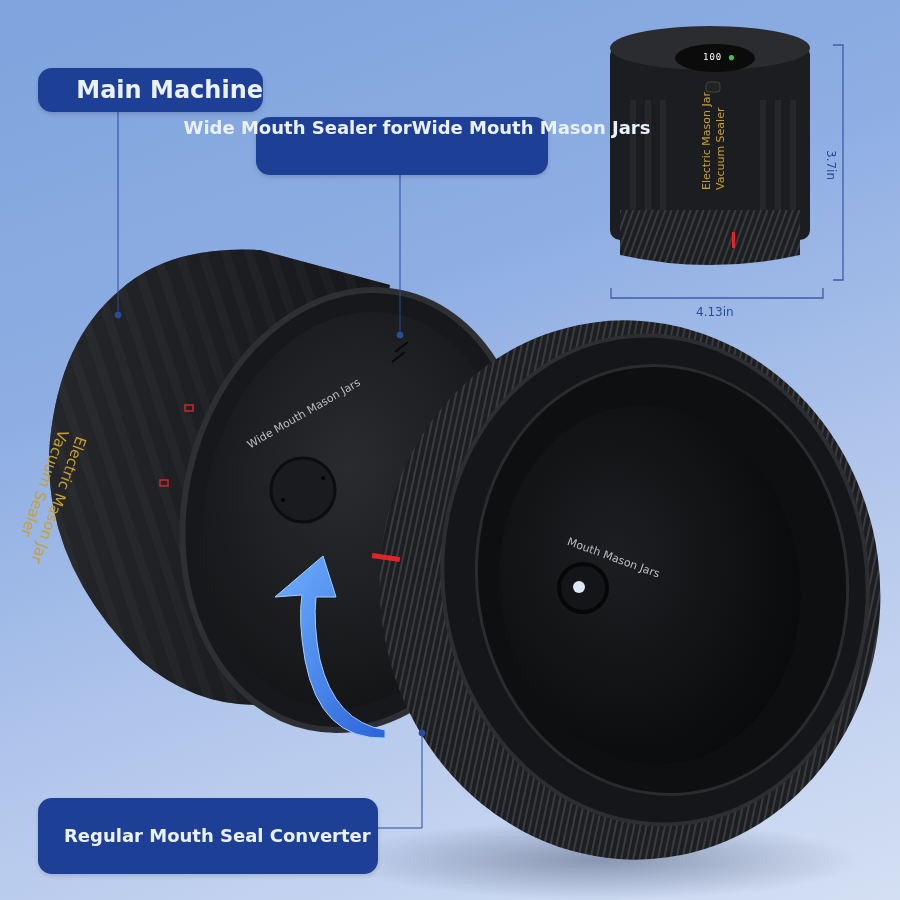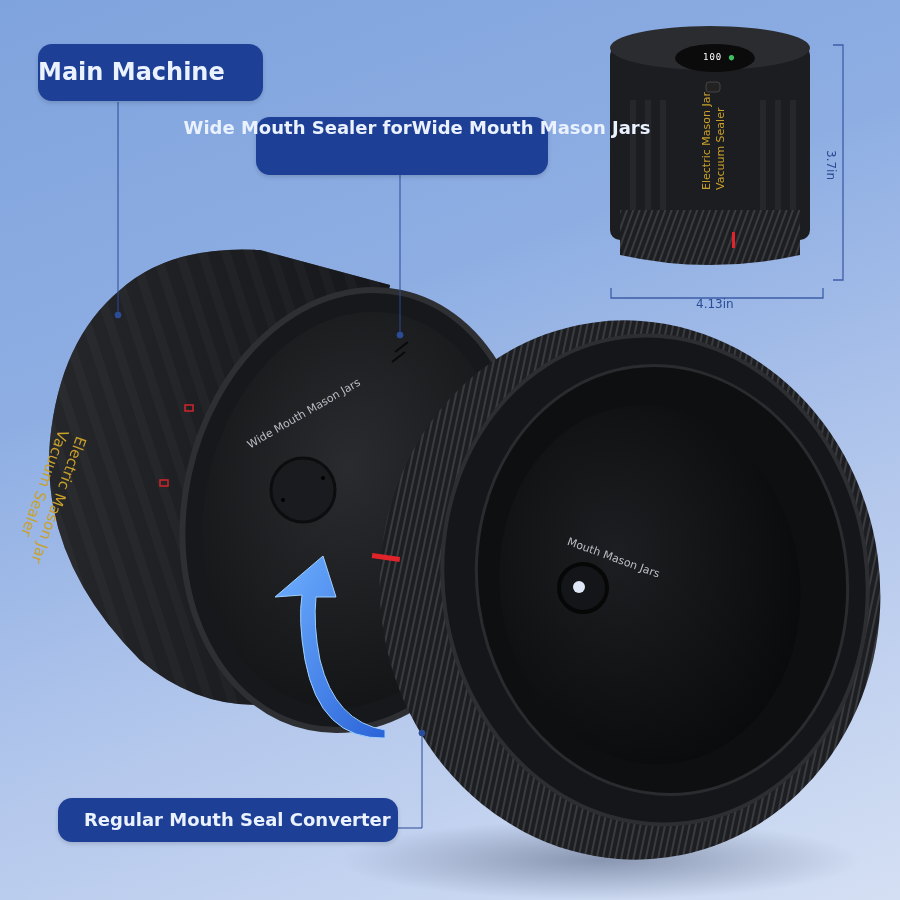--- a/index.html
+++ b/index.html
@@ -3,26 +3,26 @@
 <meta charset="utf-8">
 <style>
   html, body { margin: 0; padding: 0; }
   body { width: 900px; height: 900px; overflow: hidden; position: relative;
     font-family: "DejaVu Sans", "Liberation Sans", sans-serif;
     background: linear-gradient(160deg, #7fa3dd 0%, #8eaee3 35%, #b3c7ec 65%, #d4dff3 100%); }
   .stage { position: absolute; inset: 0; }
   .label { position: absolute; background: #1e3f96; color: #eaf1ff; border-radius: 14px;
     font-weight: bold; line-height: 1.2; box-shadow: 0 2px 4px rgba(0,0,0,0.15); }
   .label .line { display: block; white-space: nowrap; }
-  #lbl-main { left: 38px; top: 44px; width: 225px; height: 57px; font-size: 24px; display:flex; align-items:center; justify-content:flex-start; }
+  #lbl-main { left: 38px; top: 68px; width: 225px; height: 44px; font-size: 24px; display:flex; align-items:center; justify-content:flex-end; }
   #lbl-wide { left: 256px; top: 117px; width: 292px; height: 58px; font-size: 18px; display:flex; flex-direction:row; justify-content:center; padding-left: 30px; box-sizing: border-box; }
-  #lbl-reg { left: 38px; top: 798px; width: 340px; height: 44px; font-size: 18px; display:flex; flex-direction:column; justify-content:center; padding-left: 26px; box-sizing: border-box; margin-left: 20px; }
+  #lbl-reg { left: 38px; top: 798px; width: 340px; height: 76px; font-size: 18px; display:flex; flex-direction:column; justify-content:center; padding-left: 26px; box-sizing: border-box; }
   svg.art { position: absolute; left: 0; top: 0; }
   .dim-text { position: absolute; color: #2a4b96; font-size: 12px; }
-  #dim-w { left: 696px; top: 297px; }
+  #dim-w { left: 696px; top: 305px; }
   #dim-h { left: 838px; top: 150px; transform: rotate(90deg); transform-origin: left top; }
   .jar-text { position:absolute; color:#c9a02a; font-size:11px; line-height:1.25; }
   #inset-jar-text { left: 700px; top: 190px; transform: rotate(-90deg); transform-origin: left top; }
   #main-jar-text { left: 90px; top: 440px; transform: rotate(110deg); transform-origin: left top; font-size: 15px; }
   .display { position:absolute; left:703px; top:52px; color:#fff; font-size:9px; letter-spacing:1px; font-family:"DejaVu Sans Mono", monospace; }
 </style>
 </head>
 <body>
 
 <div class="stage">

